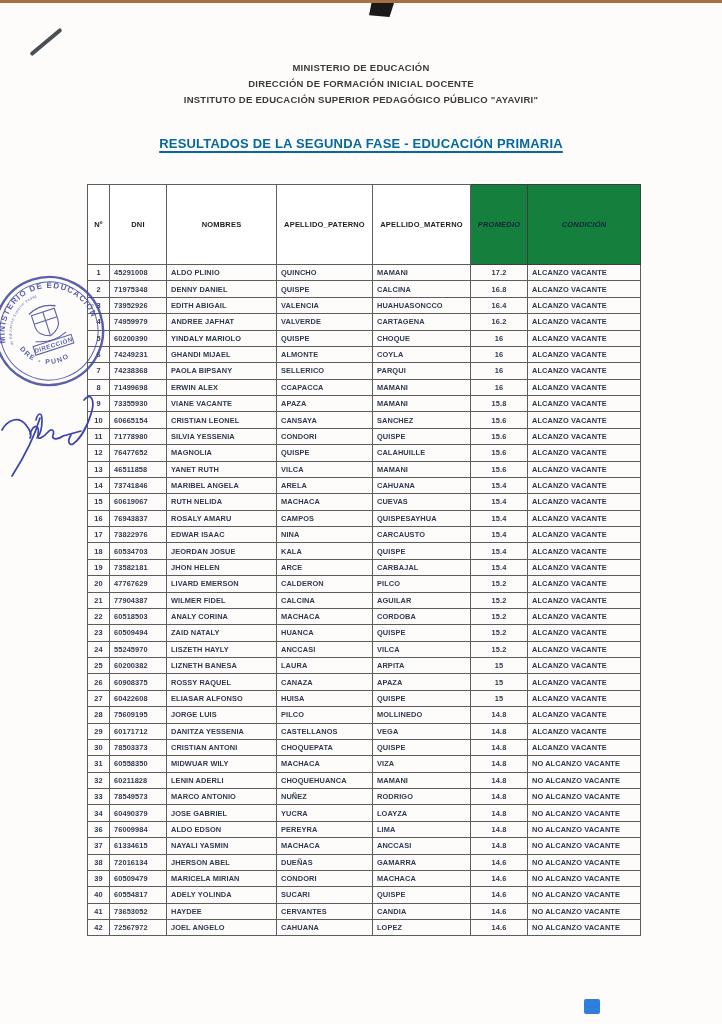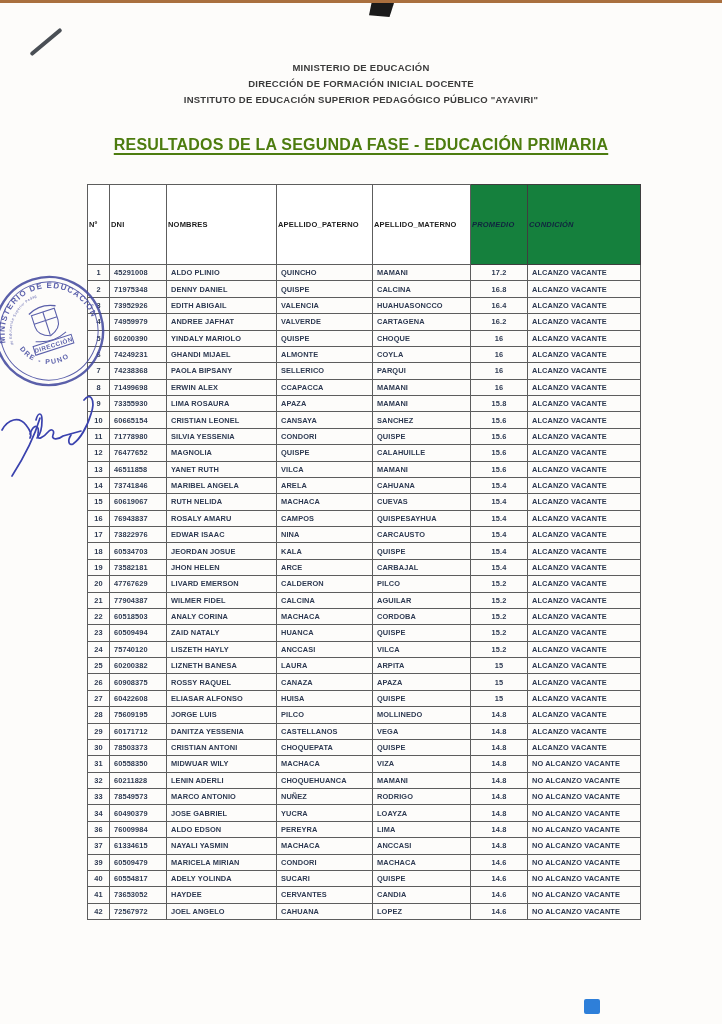--- a/index.html
+++ b/index.html
@@ -12,37 +12,37 @@
   
   .top-edge-line{position:absolute;left:0;top:0;width:722px;height:3px;}
   .pen-stroke{position:absolute;left:26px;top:40px;width:40px;height:4px;border-radius:2px;transform:rotate(-40deg);}
   .scan-mark-top{position:absolute;left:369px;top:3px;width:25px;height:14px;clip-path:polygon(10% 0,100% 0,82% 100%,0 88%);}
   .corner-square{position:absolute;left:584px;top:999px;width:16px;height:15px;border-radius:2px;}
   
   .letterhead{position:absolute;left:0;top:60px;width:722px;text-align:center;color:#3b3b3b;}
   .letterhead div{font-size:9.5px;font-weight:600;letter-spacing:.25px;line-height:16px;}
   .doc-title{
     position:absolute;left:0;top:136px;width:722px;text-align:center;
-    font-size:16px;font-weight:800;color:#4d7c0f;letter-spacing:.2px;
+    font-size:13px;font-weight:800;color:#0369a1;letter-spacing:.2px;
   }
   .doc-title span{text-decoration:underline;text-decoration-thickness:2px;text-underline-offset:3px;}
   
   .results-table{
     position:absolute;left:87px;top:184px;border-collapse:collapse;table-layout:fixed;
     width:553px;
   }
   .results-table th,.results-table td{
     border:1px solid #5d5d5d;overflow:hidden;white-space:nowrap;
     color:#2e3a52;box-sizing:border-box;
   }
   .results-table{border:1.5px solid #3f3f3f;}
   .results-table thead tr{height:80px;}
   .results-table tbody tr{height:16.38px;}
   .results-table th{
-    font-size:7.5px;font-weight:700;text-align:left;color:#1c1c1c;background:#fff;
+    font-size:7.5px;font-weight:700;text-align:center;color:#1c1c1c;background:#fff;
     letter-spacing:.2px;
   }
   .results-table th.blue{
     background:#15803d;color:#10233f;font-style:italic;border-color:#3e3e3e;
   }
   .results-table td{font-size:7.4px;font-weight:600;padding:0 0 0 4px;letter-spacing:.1px;}
   .results-table td.c{text-align:center;padding:0;}
   
   .stamp{position:absolute;left:-9px;top:273px;width:116px;height:116px;transform:rotate(-18deg);opacity:.88;}
   
@@ -156,21 +156,21 @@
         <td>71499698</td>
         <td>ERWIN ALEX</td>
         <td>CCAPACCA</td>
         <td>MAMANI</td>
         <td class="c">16</td>
         <td>ALCANZO VACANTE</td>
       </tr>
       <tr>
         <td class="c">9</td>
         <td>73355930</td>
-        <td>LIMA ROSAURA</td>
+        <td>VIANE VACANTE</td>
         <td>APAZA</td>
         <td>MAMANI</td>
         <td class="c">15.8</td>
         <td>ALCANZO VACANTE</td>
       </tr>
       <tr>
         <td class="c">10</td>
         <td>60665154</td>
         <td>CRISTIAN LEONEL</td>
         <td>CANSAYA</td>
@@ -290,21 +290,21 @@
         <td class="c">23</td>
         <td>60509494</td>
         <td>ZAID NATALY</td>
         <td>HUANCA</td>
         <td>QUISPE</td>
         <td class="c">15.2</td>
         <td>ALCANZO VACANTE</td>
       </tr>
       <tr>
         <td class="c">24</td>
-        <td>75740120</td>
+        <td>55245970</td>
         <td>LISZETH HAYLY</td>
         <td>ANCCASI</td>
         <td>VILCA</td>
         <td class="c">15.2</td>
         <td>ALCANZO VACANTE</td>
       </tr>
       <tr>
         <td class="c">25</td>
         <td>60200382</td>
         <td>LIZNETH BANESA</td>
@@ -403,20 +403,29 @@
         <td class="c">14.8</td>
         <td>NO ALCANZO VACANTE</td>
       </tr>
       <tr>
         <td class="c">37</td>
         <td>61334615</td>
         <td>NAYALI YASMIN</td>
         <td>MACHACA</td>
         <td>ANCCASI</td>
         <td class="c">14.8</td>
+        <td>NO ALCANZO VACANTE</td>
+      </tr>
+      <tr>
+        <td class="c">38</td>
+        <td>72016134</td>
+        <td>JHERSON ABEL</td>
+        <td>DUEÑAS</td>
+        <td>GAMARRA</td>
+        <td class="c">14.6</td>
         <td>NO ALCANZO VACANTE</td>
       </tr>
       <tr>
         <td class="c">39</td>
         <td>60509479</td>
         <td>MARICELA MIRIAN</td>
         <td>CONDORI</td>
         <td>MACHACA</td>
         <td class="c">14.6</td>
         <td>NO ALCANZO VACANTE</td>

